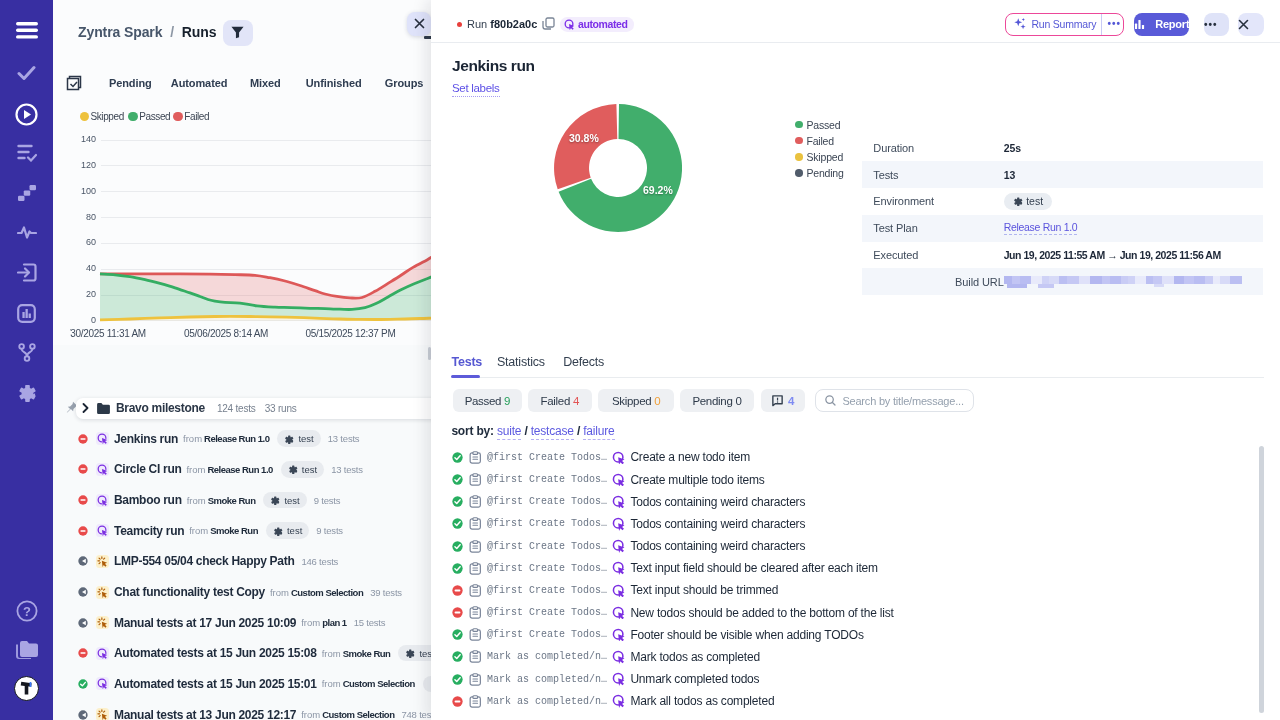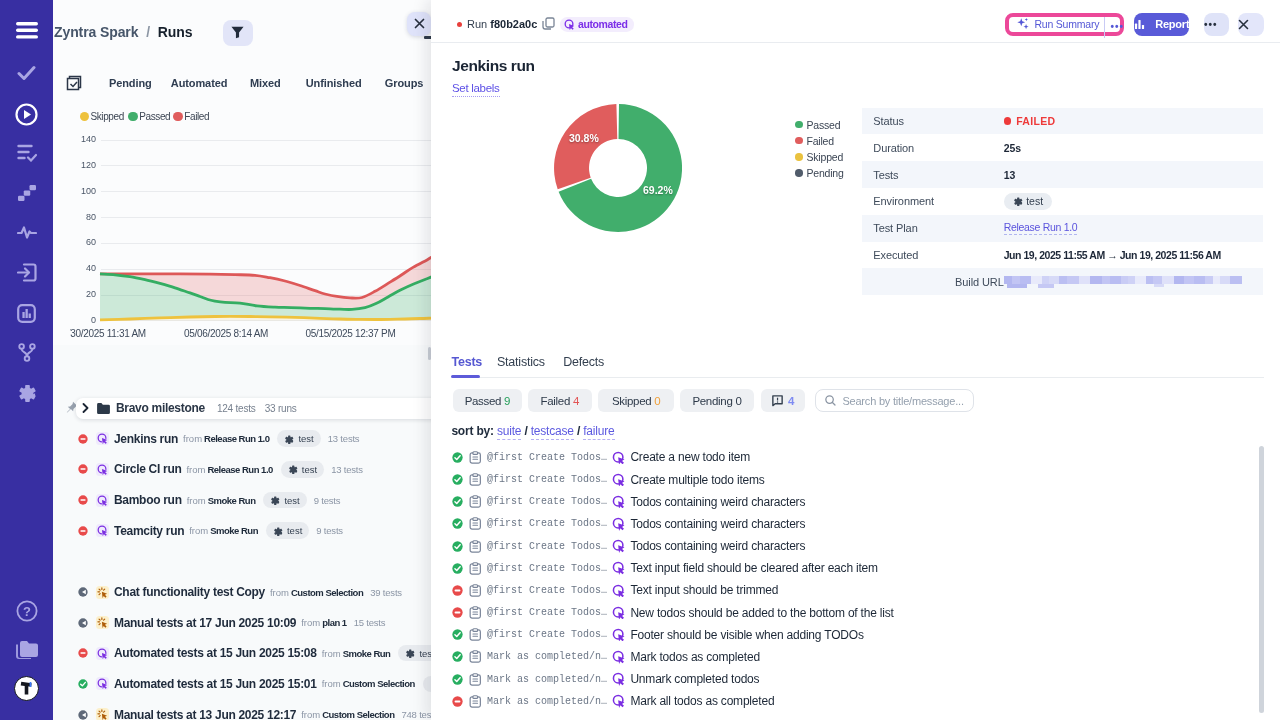--- a/index.html
+++ b/index.html
@@ -51,21 +51,21 @@
 .tname{font-size:12px;color:#1c2736;margin-left:5px;letter-spacing:-0.2px;}
 .dpct{position:absolute;font-size:10.5px;font-weight:bold;color:#fff;text-shadow:0 1px 2px rgba(0,0,0,0.35);}
 .itlink{font-size:10.5px;color:#5b54dd;border-bottom:1px dashed #b0b6f0;padding-bottom:0.5px;letter-spacing:-0.3px;}
 .sortlink{color:#5d5ae0;border-bottom:1px dashed #b6b0f2;padding-bottom:0.5px;}
 .tst-g{fill:#27ae60;} .tst-r{fill:#e84a4a;}
 </style>
 </head>
 <body>
 <div id="main">
   <div id="listbg"></div>
-  <div class="crumb" style="left:1px;color:#47566a;text-align:center;">Zyntra Spark <span style="color:#8c96a4;margin:0 4px;">/</span> <span style="color:#16202c;">Runs</span></div>
+  <div class="crumb" style="left:25px;color:#47566a;text-align:center;">Zyntra Spark <span style="color:#8c96a4;margin:0 4px;">/</span> <span style="color:#16202c;">Runs</span></div>
   <div id="filterbtn">
       <svg width="13" height="13" viewBox="0 0 15 14">
         <path d="M0.5 0.5h14L9.3 7v5.5l-3.6 1V7z" fill="#222c3c"></path>
       </svg>
     </div>
   <div id="xchip">
       <svg width="11" height="11" viewBox="0 0 11 11">
         <path d="M1.5 1.5l8 8M9.5 1.5l-8 8" stroke="#27303e" stroke-width="1.7" stroke-linecap="round"></path>
       </svg>
     </div>
@@ -202,20 +202,40 @@
         </svg>
       </span>
       <span class="rtitle">Teamcity run</span>
       <span class="rfrom">from</span>
       <span class="rfromb">Smoke Run</span>
       <span class="rchip"><svg width="10" height="10" viewBox="0 0 24 24" style="margin-right:4px;">
           <path fill="#3a4656" d="M12 8.2A3.8 3.8 0 1 0 12 15.8 3.8 3.8 0 0 0 12 8.2zm9.7 5.3l-2.1 1.2c.1-.6.1-1.2 0-1.8l2.1-1.2c.6-.3.8-1 .5-1.6l-1.6-2.8c-.3-.6-1-.8-1.6-.5l-2.1 1.2a7.6 7.6 0 0 0-1.5-.9V4.7c0-.7-.5-1.2-1.2-1.2h-3.2c-.7 0-1.2.5-1.2 1.2v2.4c-.5.2-1 .5-1.5.9L6.2 6.8c-.6-.3-1.3-.1-1.6.5L3 10.1c-.3.6-.1 1.3.5 1.6l2.1 1.2c-.1.6-.1 1.2 0 1.8l-2.1 1.2c-.6.3-.8 1-.5 1.6l1.6 2.8c.3.6 1 .8 1.6.5l2.1-1.2c.5.4 1 .7 1.5.9v2.4c0 .7.5 1.2 1.2 1.2h3.2c.7 0 1.2-.5 1.2-1.2v-2.4c.5-.2 1-.5 1.5-.9l2.1 1.2c.6.3 1.3.1 1.6-.5l1.6-2.8c.3-.6.1-1.3-.5-1.6z"></path>
         </svg>test</span>
       <span class="rcount">9 tests</span>
     </div>
+  <div class="runrow" style="top:549.3px;">
+      <svg class="sticon" viewBox="0 0 12 12">
+        <circle cx="6" cy="6" r="5.6" fill="#5e6878"></circle>
+        <path d="M9.4 3.4v5.2L4.8 6z" fill="#fff"></path>
+      </svg>
+      <span class="ticon" style="background:#fcf0cb;">
+        <svg width="11" height="11" viewBox="0 0 14 14">
+          <g stroke="#ae5d07" stroke-width="1.5" stroke-linecap="round">
+            <path d="M6.2 1.2v2"></path>
+            <path d="M1.2 6.2h2"></path>
+            <path d="M2.6 2.6l1.4 1.4"></path>
+            <path d="M9.8 2.6L8.4 4"></path>
+            <path d="M2.6 9.8L4 8.4"></path>
+          </g>
+          <path d="M6.2 6.2L12.8 8.6 10 9.9 12.2 12.1 10.7 13.6 8.5 11.4 7.1 14.2Z" fill="#ae5d07"></path>
+        </svg>
+      </span>
+      <span class="rtitle">LMP-554 05/04 check Happy Path</span>
+      <span class="rcount">146 tests</span>
+    </div>
   <div class="runrow" style="top:580.0px;">
       <svg class="sticon" viewBox="0 0 12 12">
         <circle cx="6" cy="6" r="5.6" fill="#5e6878"></circle>
         <path d="M9.4 3.4v5.2L4.8 6z" fill="#fff"></path>
       </svg>
       <span class="ticon" style="background:#fcf0cb;">
         <svg width="11" height="11" viewBox="0 0 14 14">
           <g stroke="#ae5d07" stroke-width="1.5" stroke-linecap="round">
             <path d="M6.2 1.2v2"></path>
             <path d="M1.2 6.2h2"></path>
@@ -419,21 +439,21 @@
   <span class="dot abs" style="left:26px;top:21.5px;width:5px;height:5px;background:#e8403c;"></span>
   <span class="dttxt" style="left:36px;">Run <b style="color:#1a2534;">f80b2a0c</b></span>
   <svg class="abs" style="left:111px;top:17px;" width="13" height="13" viewBox="0 0 13 13">
       <rect x="4" y="1" width="8" height="9" rx="1.5" fill="none" stroke="#7a8596" stroke-width="1.3"></rect>
       <path d="M9 12H3.2A2.2 2.2 0 0 1 1 9.8V4" fill="none" stroke="#7a8596" stroke-width="1.3"></path>
     </svg>
   <div id="autochip"><svg width="11" height="11" viewBox="0 0 14 14" style="margin-right:3px;">
         <circle cx="6.4" cy="6.4" r="4.9" fill="none" stroke="#7c2fe8" stroke-width="1.7"></circle>
         <path d="M6.4 6.4L13 8.8 10.2 10.1 12.4 12.3 10.9 13.8 8.7 11.6 7.3 14.4Z" fill="#7c2fe8"></path>
       </svg>automated</div>
-  <div class="topbtn" style="left:574.4px;width:119px;border:4px solid #ec4899;background:#fff;justify-content:flex-start;">
+  <div class="topbtn" style="left:574.4px;width:119px;border:1px solid #ec4899;background:#fff;justify-content:flex-start;">
     <span style="margin-left:7px;display:flex;align-items:center;">
         <svg width="14" height="14" viewBox="0 0 16 16">
           <g fill="#5457d6">
             <path d="M6 1.5l1.2 3.3L10.5 6 7.2 7.2 6 10.5 4.8 7.2 1.5 6l3.3-1.2z"></path>
             <path d="M11.5 8l0.8 2.2 2.2 0.8-2.2 0.8-0.8 2.2-0.8-2.2-2.2-0.8 2.2-0.8z"></path>
             <path d="M11.8 1l0.5 1.4L13.7 3l-1.4 0.5-0.5 1.4-0.5-1.4L9.9 3l1.4-0.6z"></path>
           </g>
         </svg>
       </span>
     <span style="margin-left:4px;font-size:10.5px;font-weight:500;color:#5457d6;letter-spacing:-0.2px;">Run Summary</span>
@@ -463,27 +483,20 @@
   <svg class="abs" style="left:123px;top:103.5px;" width="128" height="128" viewBox="0 0 128 128">
       <path d="M65.0 0.0A64 64 0 1 1 4.6 87.7L37.1 74.8A29 29 0 1 0 64.5 35.0Z" fill="#41ae6c"></path>
       <path d="M3.7 85.3A64 64 0 0 1 62.4 0.0L63.3 35.0A29 29 0 0 0 36.7 73.7Z" fill="#e05d5d"></path>
     </svg>
   <div class="dpct" style="left:138px;top:131.5px;">30.8%</div>
   <div class="dpct" style="left:212px;top:184px;">69.2%</div>
   <div class="dleg" style="top:118.5px;"><span class="dot" style="width:7.5px;height:7.5px;background:#41ae6c;margin-right:4px;"></span>Passed</div>
   <div class="dleg" style="top:134.7px;"><span class="dot" style="width:7.5px;height:7.5px;background:#e05d5d;margin-right:4px;"></span>Failed</div>
   <div class="dleg" style="top:150.9px;"><span class="dot" style="width:7.5px;height:7.5px;background:#eac23f;margin-right:4px;"></span>Skipped</div>
   <div class="dleg" style="top:167.1px;"><span class="dot" style="width:7.5px;height:7.5px;background:#515c6b;margin-right:4px;"></span>Pending</div>
-  <div style="position:absolute;left:431.3px;top:107.6px;width:400.4px;height:26.8px;background:#f3f6fb;display:flex;align-items:center;">
-      <span style="margin-left:11px;width:130.4px;font-size:11px;color:#3f4b5b;font-weight:500;letter-spacing:-0.1px;">Status</span>
-      <span style="display:inline-flex;align-items:center;">
-        <span class="dot" style="width:7.5px;height:7.5px;background:#ee3a3a;margin-right:5px;"></span>
-        <span style="font-size:10.5px;font-weight:bold;color:#ee3a3a;letter-spacing:0.3px;">FAILED</span>
-      </span>
-    </div>
     <div style="position:absolute;left:431.3px;top:134.4px;width:400.4px;height:26.8px;display:flex;align-items:center;">
       <span style="margin-left:11px;width:130.4px;font-size:11px;color:#3f4b5b;font-weight:500;letter-spacing:-0.1px;">Duration</span>
       <span class="itval">25s</span>
     </div>
     <div style="position:absolute;left:431.3px;top:161.2px;width:400.4px;height:26.8px;background:#f3f6fb;display:flex;align-items:center;">
       <span style="margin-left:11px;width:130.4px;font-size:11px;color:#3f4b5b;font-weight:500;letter-spacing:-0.1px;">Tests</span>
       <span class="itval">13</span>
     </div>
     <div style="position:absolute;left:431.3px;top:188.0px;width:400.4px;height:26.8px;display:flex;align-items:center;">
       <span style="margin-left:11px;width:130.4px;font-size:11px;color:#3f4b5b;font-weight:500;letter-spacing:-0.1px;">Environment</span>

